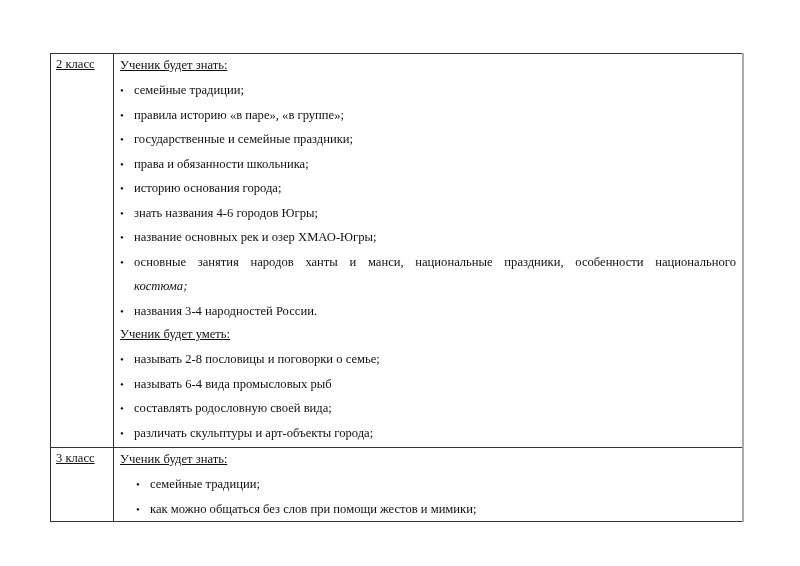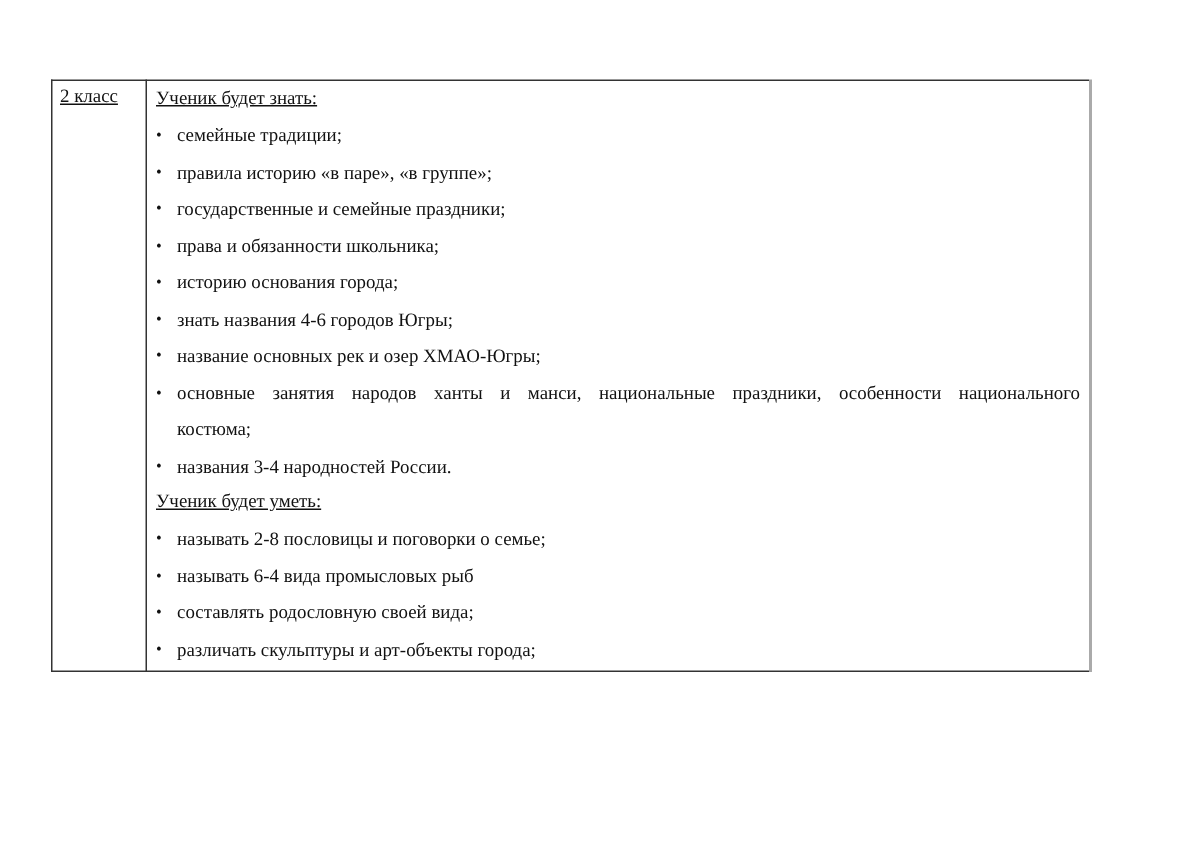--- a/index.html
+++ b/index.html
@@ -3,21 +3,21 @@
 <meta charset="utf-8">
 <style>
   html, body { margin: 0; padding: 0; background: #ffffff; }
   body {
     width: 800px; height: 566px; position: relative; overflow: hidden;
     font-family: "Liberation Serif", "DejaVu Serif", serif;
     color: #111;
   }
   .page { position: absolute; left: 0; top: 0; width: 800px; height: 566px; background: #fff; }
   table.grid {
-    position: absolute; left: 34px; top: 53px;
+    position: absolute; left: 50px; top: 53px;
     width: 694px;
     border-collapse: collapse;
     font-size: 12.6px;
   }
   table.grid td {
     border: 1px solid #333;
     vertical-align: top;
     padding: 0;
   }
   table.grid tr td:last-child { border-right: 2px solid #aaa; }
@@ -58,28 +58,40 @@
           <li><span class="bullet">•</span><span>семейные традиции;</span></li>
           <li><span class="bullet">•</span><span>правила историю «в паре», «в группе»;</span></li>
           <li><span class="bullet">•</span><span>государственные и семейные праздники;</span></li>
           <li><span class="bullet">•</span><span>права и обязанности школьника;</span></li>
           <li><span class="bullet">•</span><span>историю основания города;</span></li>
           <li><span class="bullet">•</span><span>знать названия 4-6 городов Югры;</span></li>
           <li><span class="bullet">•</span><span>название основных рек и озер ХМАО-Югры;</span></li>
           <li class="wrap">
                 <span class="bullet">•</span>
                 <span style="display:block;text-align:justify;text-align-last:justify;">основные занятия народов ханты и манси, национальные праздники, особенности национального</span>
-                <span style="display:block;">костюма;</span>
+                <span style="display:block;font-style:italic;">костюма;</span>
               </li>
           <li><span class="bullet">•</span><span>названия 3-4 народностей России.</span></li>
         </ul>
         <div class="head u" style="height:24px;line-height:22px;">Ученик будет уметь:</div>
         <ul class="items">
           <li><span class="bullet">•</span><span>называть 2-8 пословицы и поговорки о семье;</span></li>
           <li><span class="bullet">•</span><span>называть 6-4 вида промысловых рыб</span></li>
           <li><span class="bullet">•</span><span>составлять родословную своей вида;</span></li>
           <li><span class="bullet">•</span><span>различать скульптуры и арт-объекты города;</span></li>
         </ul>
       </td>
     </tr>
+    <tr class="row2">
+      <td class="grade">
+        <span class="u">3 класс</span>
+      </td>
+      <td class="content">
+        <div class="head u">Ученик будет знать:</div>
+        <ul class="items indented">
+          <li><span class="bullet">•</span><span>семейные традиции;</span></li>
+          <li><span class="bullet">•</span><span>как можно общаться без слов при помощи жестов и мимики;</span></li>
+        </ul>
+      </td>
+    </tr>
   </tbody>
     </table>
 </div>
 
 </body></html>

